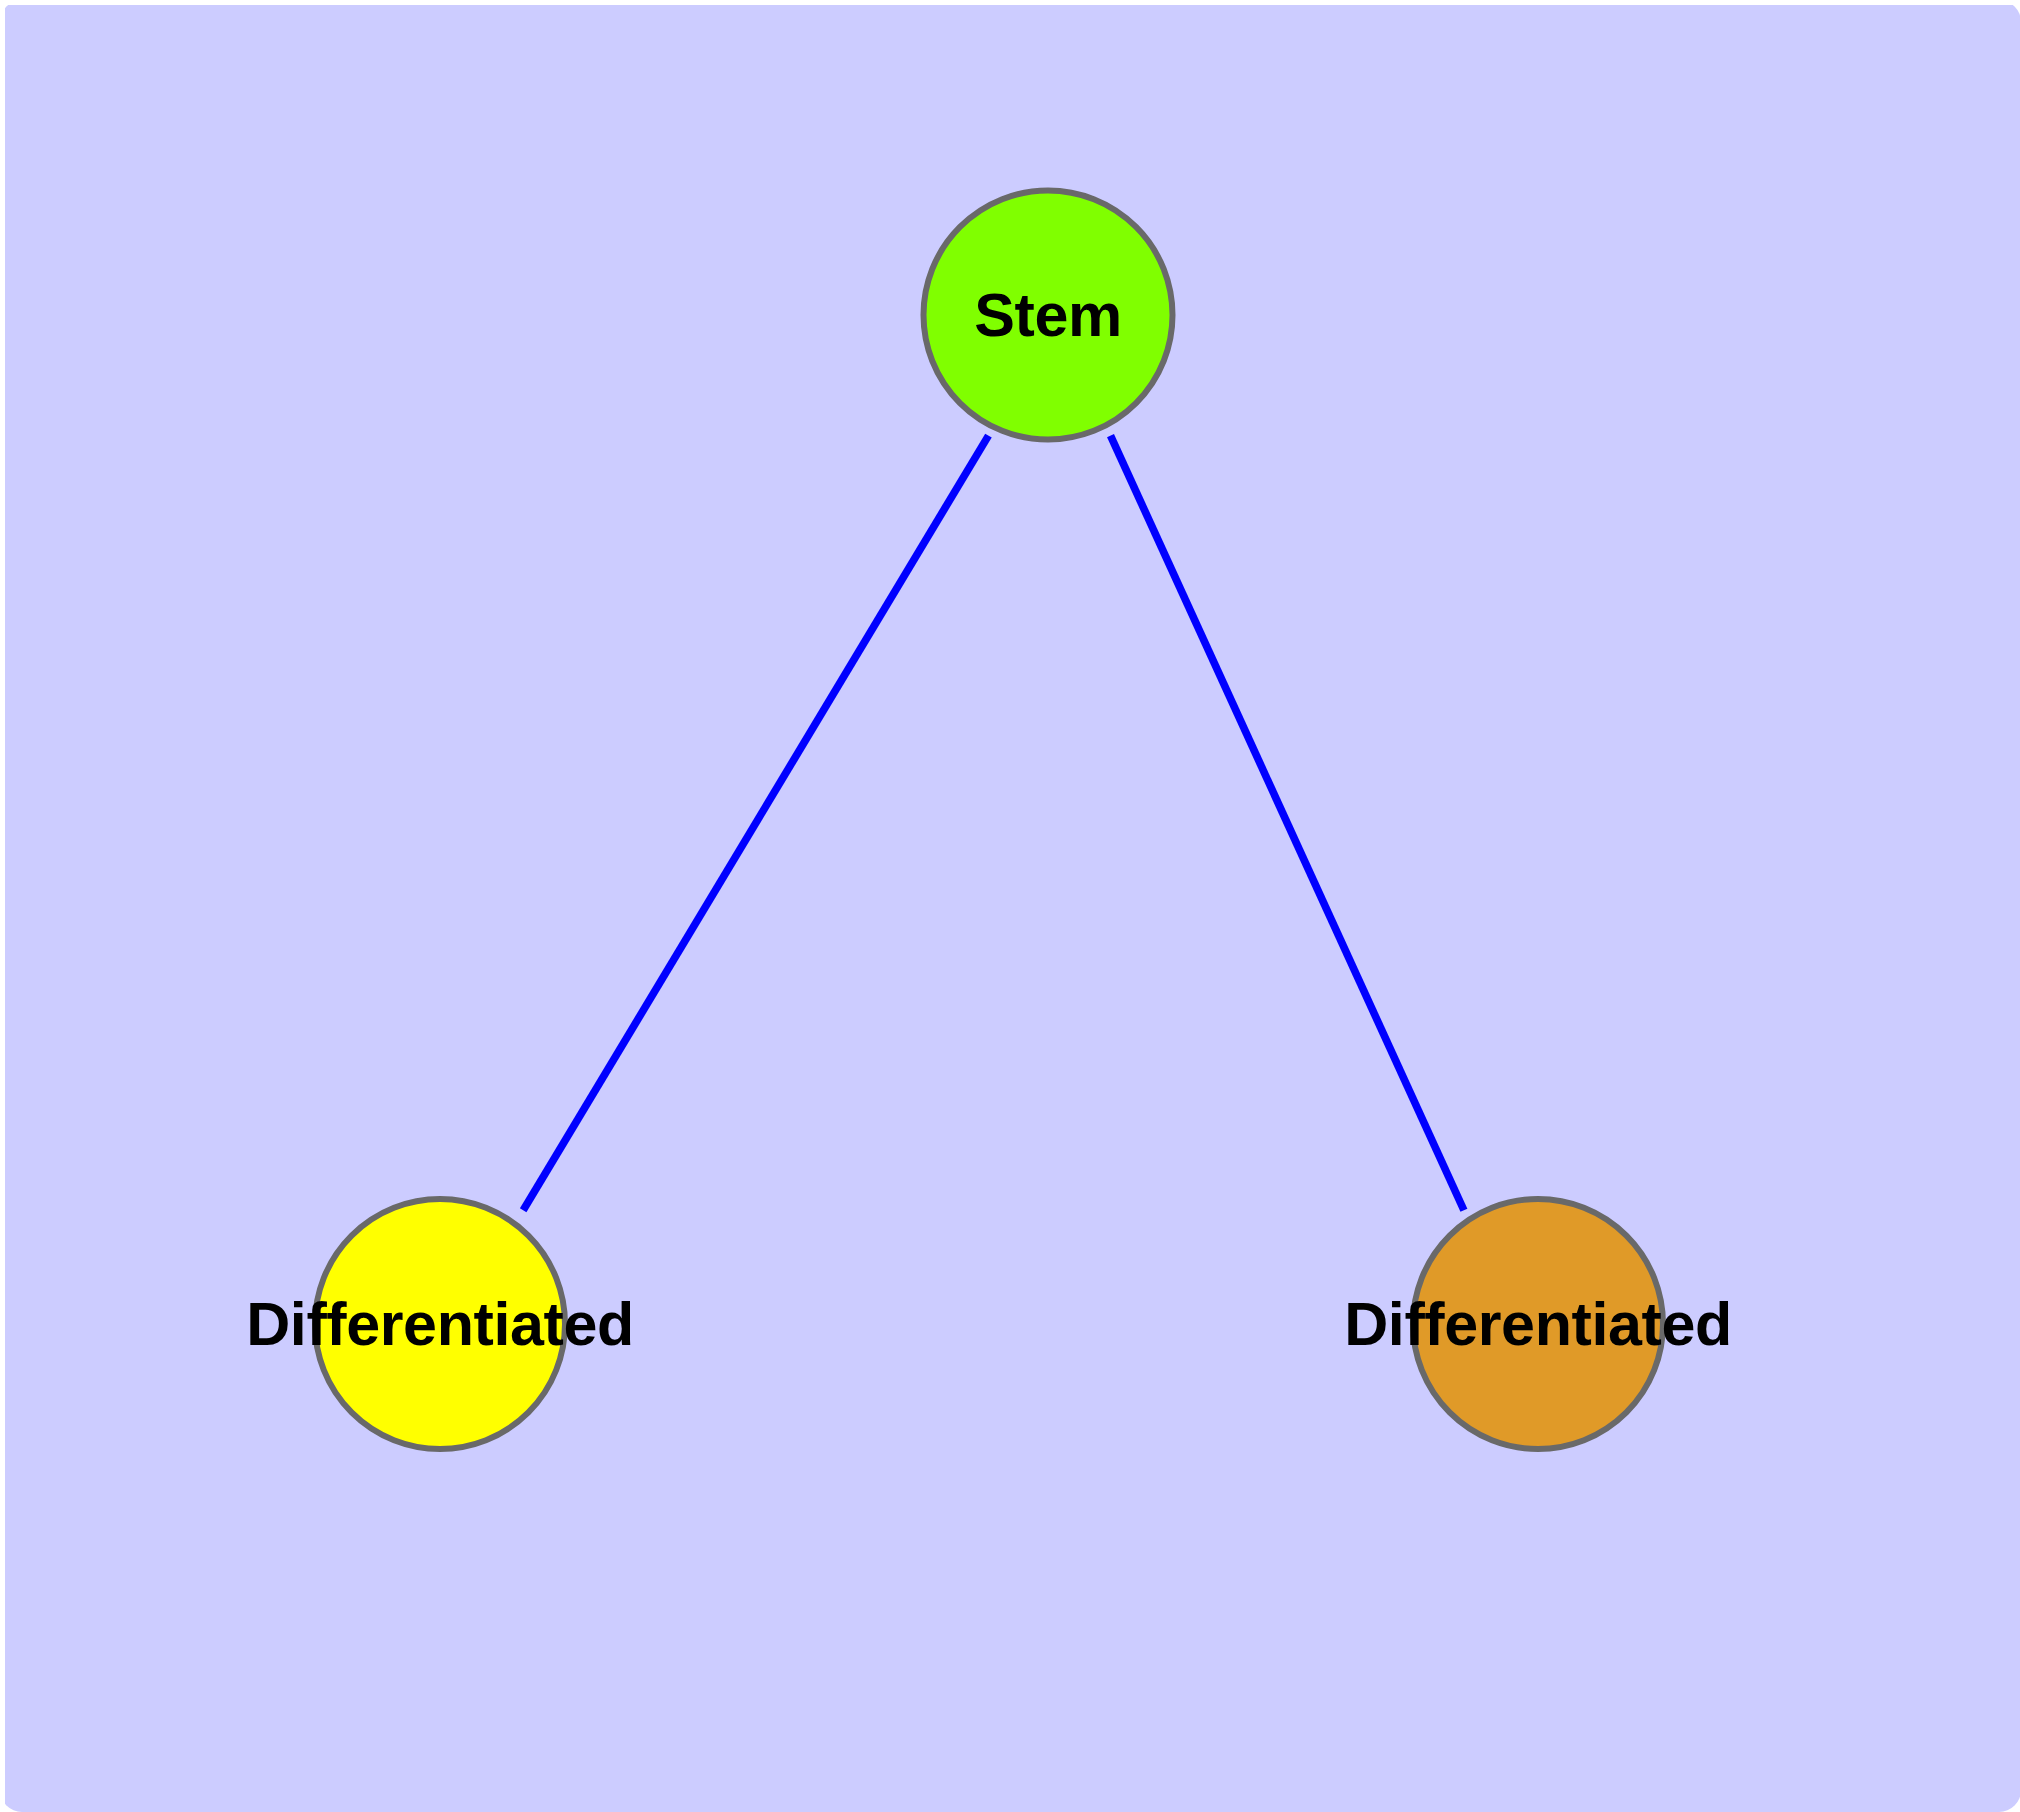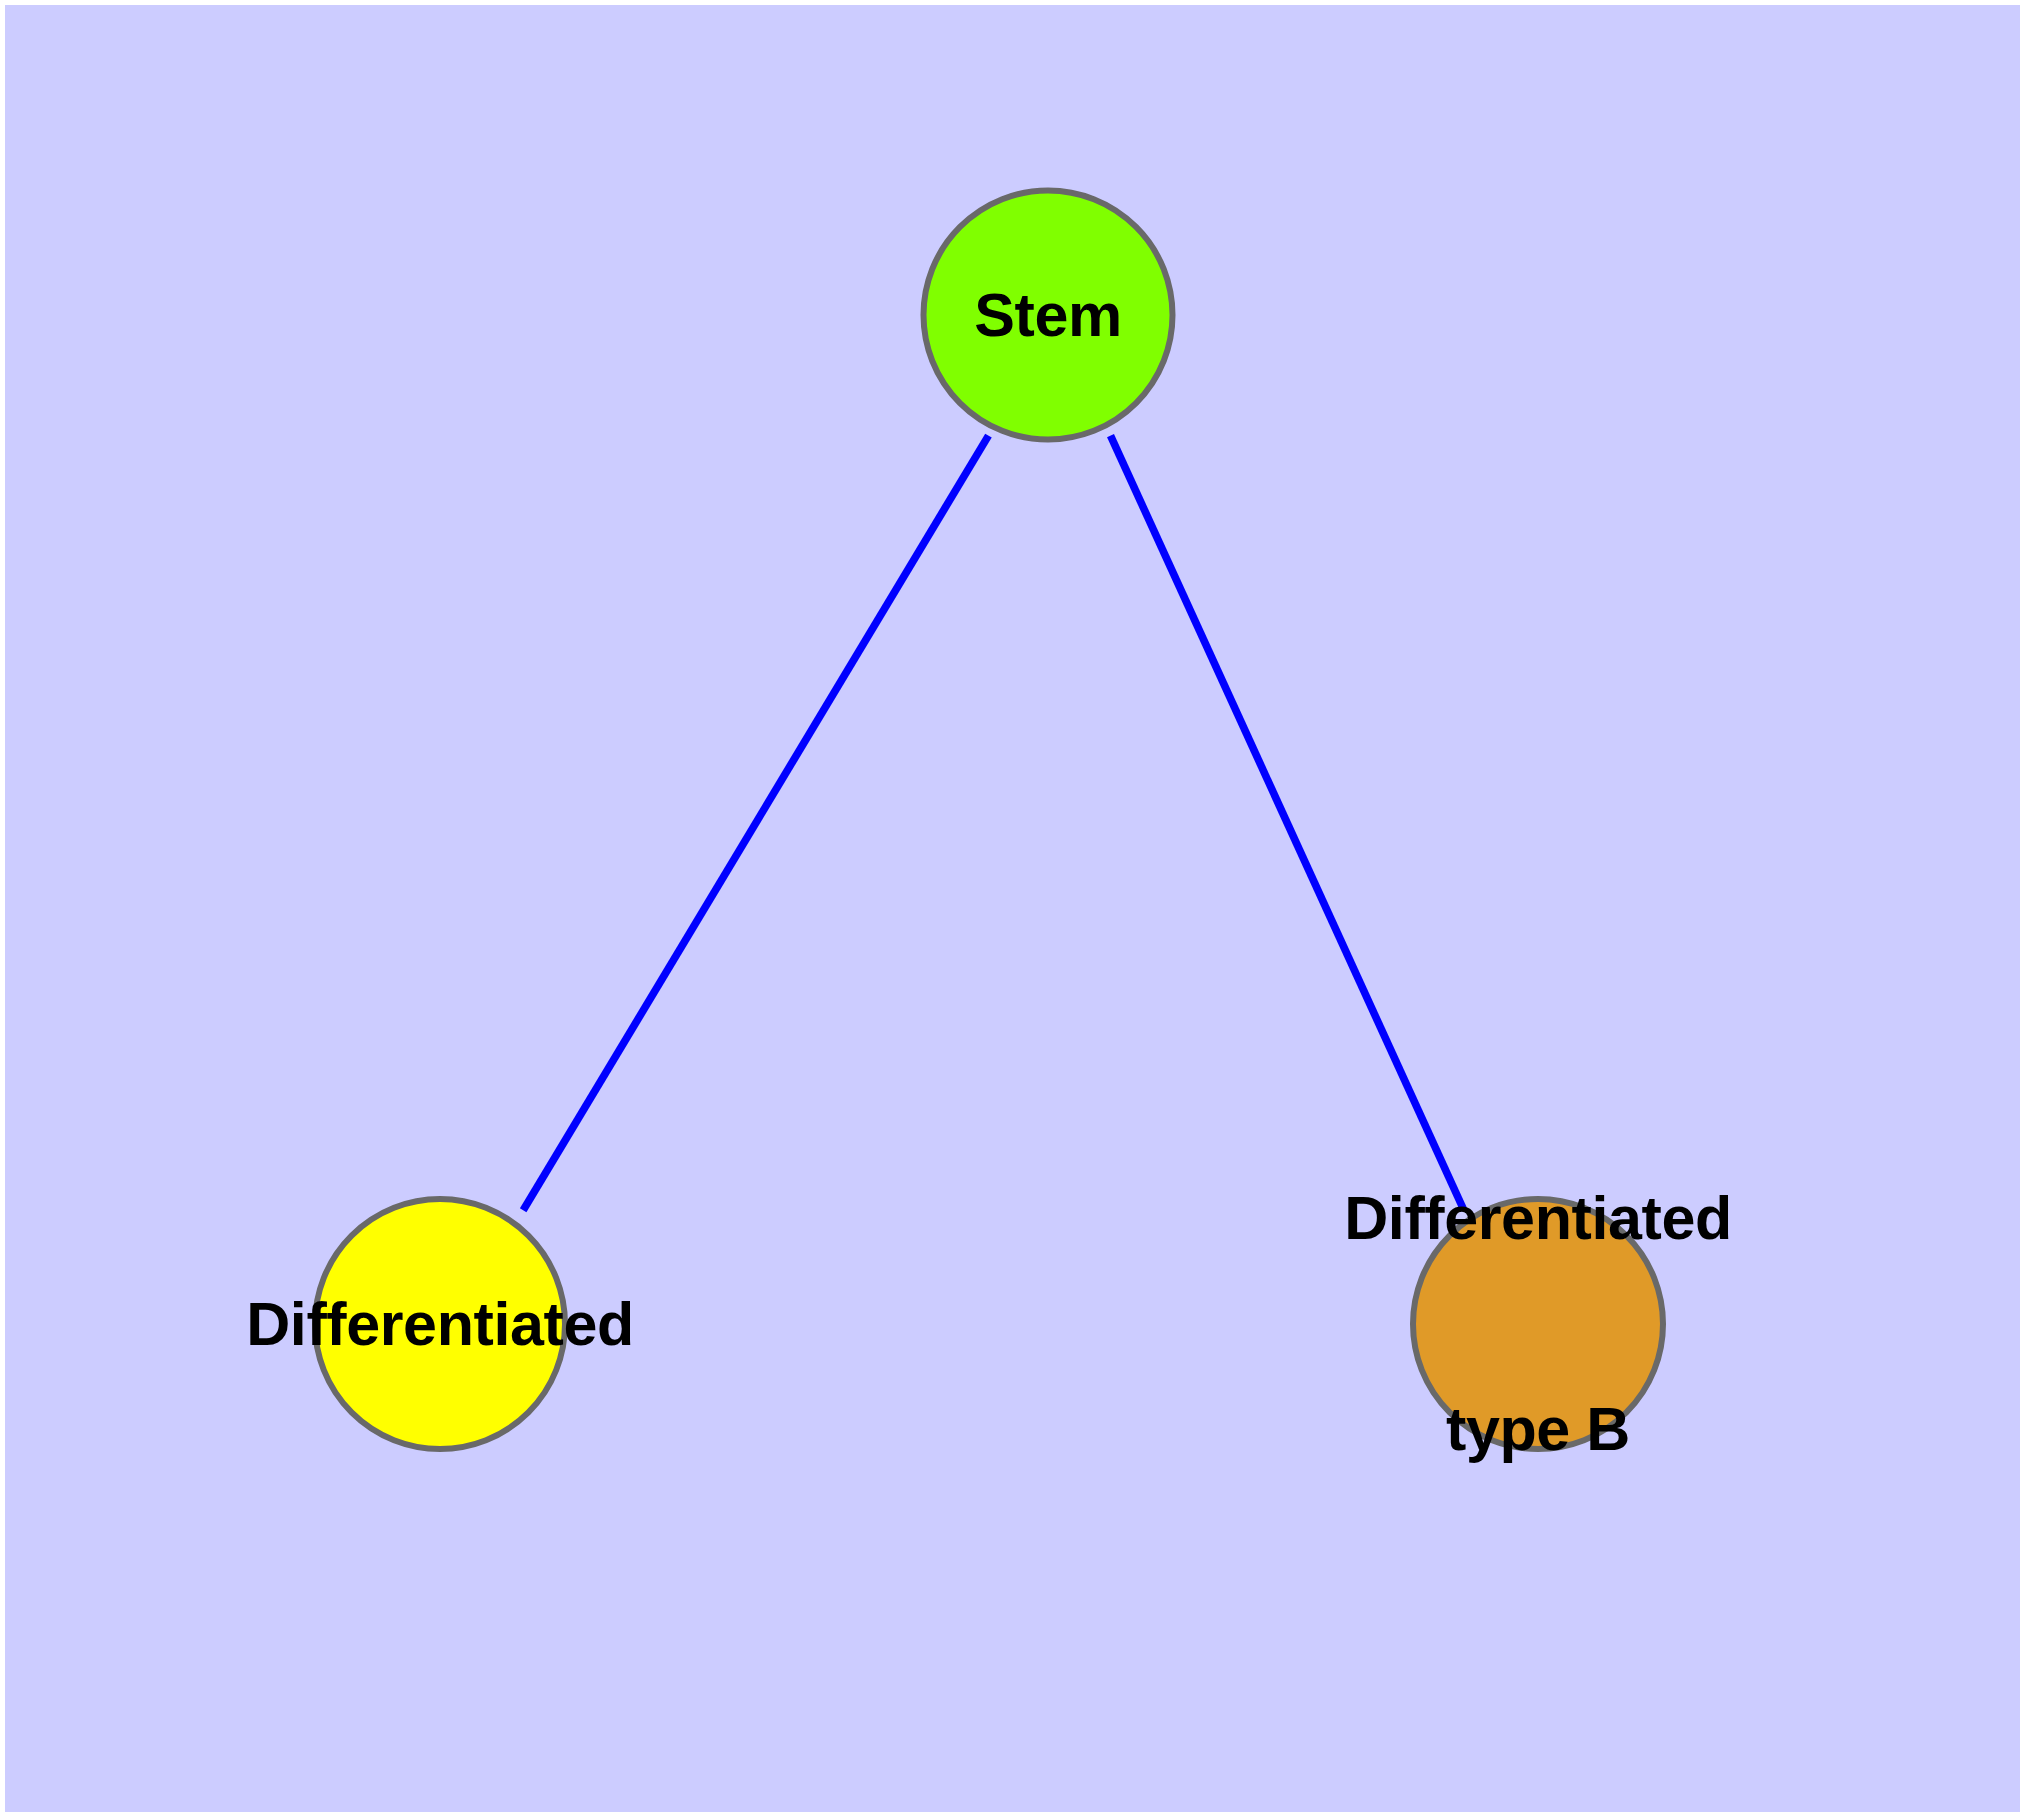--- a/index.html
+++ b/index.html
@@ -8,20 +8,21 @@
     padding: 0;
     background: #ffffff;
   }
   #canvas {
     position: relative;
     width: 2021px;
     height: 1812px;
     background: #ffffff;
     overflow: hidden;
     font-family: "Liberation Sans", "DejaVu Sans", sans-serif;
+    border-radius: 22px;
   }
   #plot-area {
     position: absolute;
     left: 5.1px;
     top: 5.1px;
     width: 2015px;
     height: 1807px;
     background: #ccccff;
   }
   #edge-layer {
@@ -78,18 +79,17 @@
     </div>
 
     <div class="node" style="left: 440px; top: 1324px; width: 256px; height: 256px; background: rgb(255, 255, 0); border-color: rgb(105, 105, 105); border-width: 6px;"></div>
     <div class="node-label" style="left: 440px; top: 1324px; font-size: 61px; color: rgb(0, 0, 0);">
       <div>Differentiated</div>
     </div>
 
     <div class="node" style="left: 1538px; top: 1324px; width: 256px; height: 256px; background: rgb(224, 154, 40); border-color: rgb(105, 105, 105); border-width: 6px;"></div>
     <div class="node-label" style="left: 1538px; top: 1324px; font-size: 61px; color: rgb(0, 0, 0);">
       <div>Differentiated</div>
-      <div>type B</div>
     </div>
 
   </div>
 </div>
 
 
 </body></html>

